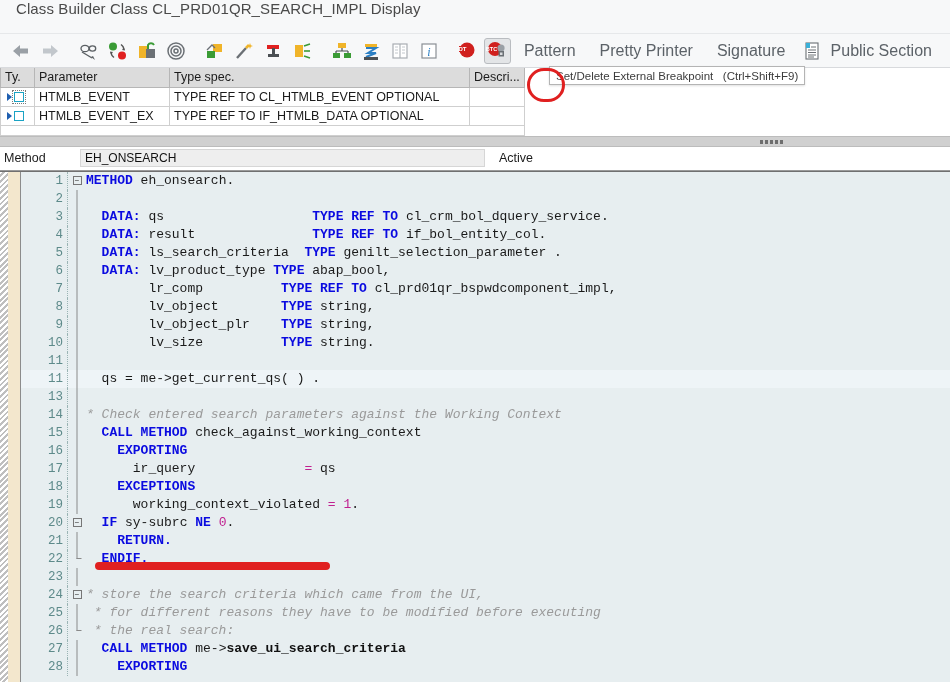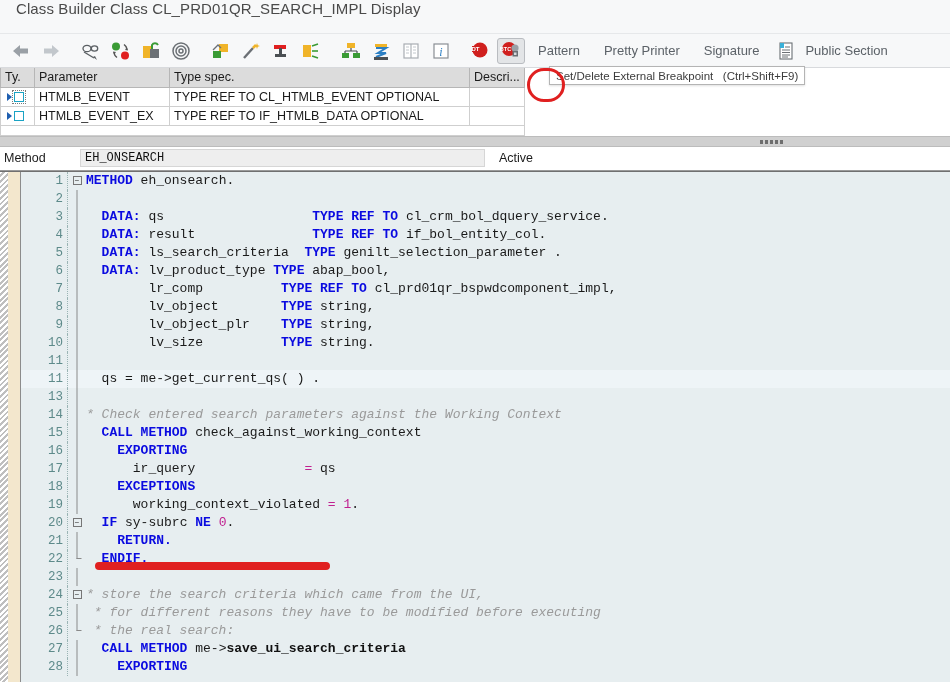--- a/index.html
+++ b/index.html
@@ -35,21 +35,21 @@
     position: relative;
   }
   .tb-btn {
     width: 28px; height: 26px;
     display: flex; align-items: center; justify-content: center;
     margin: 0 1px;
     position: relative;
   }
   .tb-sep { width: 10px; height: 26px; }
   .tb-text {
-    font-size: 13px; color: #5c6268;
+    font-size: 16px; color: #5c6268;
     padding: 0 12px; height: 26px;
     display: flex; align-items: center;
     white-space: nowrap;
   }
   .tb-text.with-icon { padding-left: 4px; }
 
   
   #bp-ring {
     position: absolute;
     left: 527px; top: 34px;
@@ -165,21 +165,21 @@
     font-size: 12.5px;
     color: #1a1a1a;
     padding-left: 4px;
     border-bottom: 1px solid #9a9a9a;
   }
   #methodbar .mlabel { width: 76px; }
   #methodbar .mfield {
     width: 405px; height: 18px;
     background: #eeeeee;
     border: 1px solid #d6d6d6;
-    font-family: Liberation Mono, monospace;
+    font-family: Liberation Sans, sans-serif;
     font-size: 12px;
     color: #111;
     display: flex; align-items: center;
     padding-left: 4px;
   }
   #methodbar .mstatus { padding-left: 14px; font-size: 12.5px; }
 
   
   #editor {
     position: relative;

